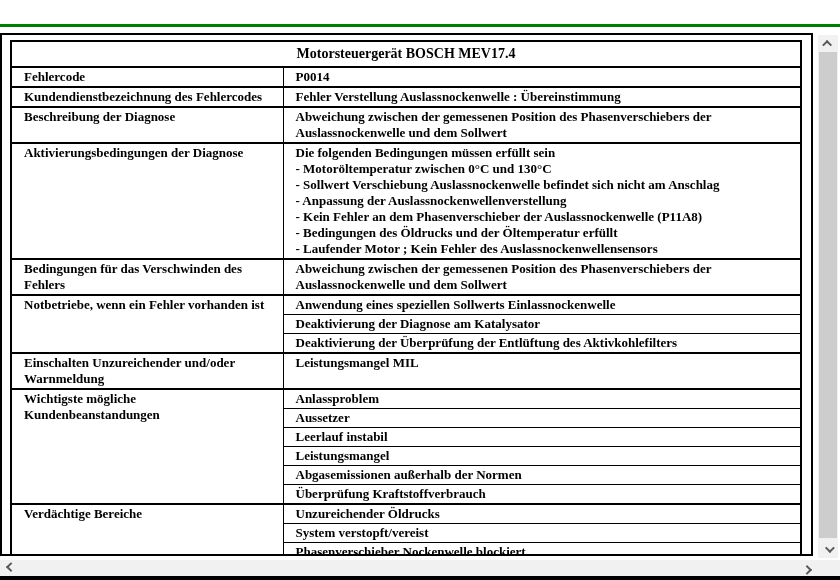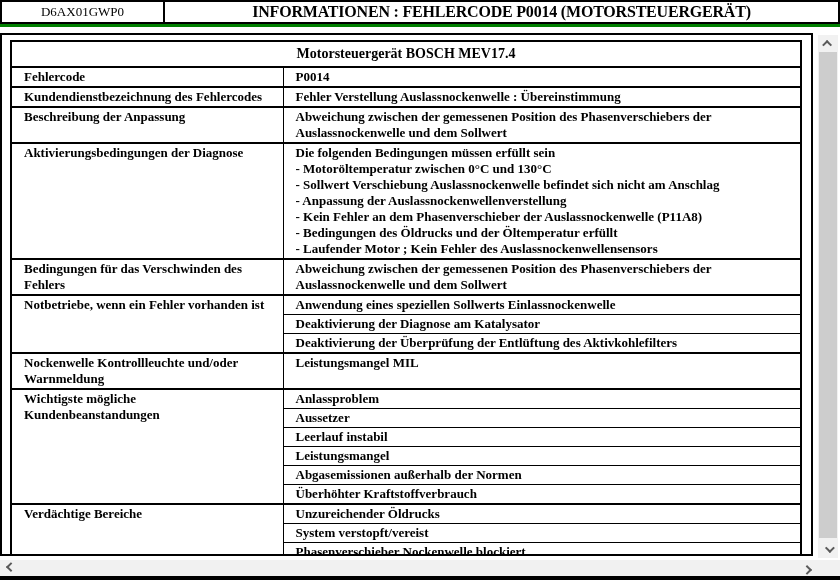--- a/index.html
+++ b/index.html
@@ -66,44 +66,40 @@
   .chev.up    { transform:rotate(45deg)  translateY(2px); }
   .chev.down  { transform:rotate(225deg) translateY(2px); }
   .chev.left  { transform:rotate(-45deg) translateX(2px); }
   .chev.right { transform:rotate(135deg) translateX(2px); }
 </style>
 </head>
 <body>
 
 <div class="win">
 
-  <div class="tophdr">
-    <div class="code-cell">D6AX01GWP0</div>
-    <div class="title-cell">INFORMATIONEN : FEHLERCODE P0014 (MOTORSTEUERGERÄT)</div>
-  </div>
   <div class="greenline" style="background: rgb(0, 128, 0);"></div>
 
   <div class="docbox">
     <table class="fault">
       <thead>
         <tr>
           <th class="tbl-title" colspan="2">Motorsteuergerät BOSCH MEV17.4</th>
         </tr>
       </thead>
       <tbody id="fault-table-body">
           <tr class="group-start">
             <th class="label-cell" rowspan="1">Fehlercode</th>
             <td class="value-cell">P0014</td>
           </tr>
           <tr class="group-start">
             <th class="label-cell" rowspan="1">Kundendienstbezeichnung des Fehlercodes</th>
             <td class="value-cell">Fehler Verstellung Auslassnockenwelle : Übereinstimmung</td>
           </tr>
           <tr class="group-start">
-            <th class="label-cell" rowspan="1">Beschreibung der Anpassung</th>
+            <th class="label-cell" rowspan="1">Beschreibung der Diagnose</th>
             <td class="value-cell">Abweichung zwischen der gemessenen Position des Phasenverschiebers der Auslassnockenwelle und dem Sollwert</td>
           </tr>
           <tr class="group-start">
             <th class="label-cell" rowspan="1">Aktivierungsbedingungen der Diagnose</th>
             <td class="value-cell">Die folgenden Bedingungen müssen erfüllt sein
 - Motoröltemperatur zwischen 0°C und 130°C
 - Sollwert Verschiebung Auslassnockenwelle befindet sich nicht am Anschlag
 - Anpassung der Auslassnockenwellenverstellung
 - Kein Fehler an dem Phasenverschieber der Auslassnockenwelle (P11A8)
 - Bedingungen des Öldrucks und der Öltemperatur erfüllt
@@ -117,41 +113,41 @@
             <th class="label-cell" rowspan="3">Notbetriebe, wenn ein Fehler vorhanden ist</th>
             <td class="value-cell">Anwendung eines speziellen Sollwerts Einlassnockenwelle</td>
           </tr>
           <tr>
             <td class="value-cell">Deaktivierung der Diagnose am Katalysator</td>
           </tr>
           <tr>
             <td class="value-cell">Deaktivierung der Überprüfung der Entlüftung des Aktivkohlefilters</td>
           </tr>
           <tr class="group-start">
-            <th class="label-cell" rowspan="1">Nockenwelle Kontrollleuchte und/oder Warnmeldung</th>
+            <th class="label-cell" rowspan="1">Einschalten Unzureichender und/oder Warnmeldung</th>
             <td class="value-cell">Leistungsmangel MIL</td>
           </tr>
           <tr class="group-start">
             <th class="label-cell" rowspan="6">Wichtigste mögliche Kundenbeanstandungen</th>
             <td class="value-cell">Anlassproblem</td>
           </tr>
           <tr>
             <td class="value-cell">Aussetzer</td>
           </tr>
           <tr>
             <td class="value-cell">Leerlauf instabil</td>
           </tr>
           <tr>
             <td class="value-cell">Leistungsmangel</td>
           </tr>
           <tr>
             <td class="value-cell">Abgasemissionen außerhalb der Normen</td>
           </tr>
           <tr>
-            <td class="value-cell">Überhöhter Kraftstoffverbrauch</td>
+            <td class="value-cell">Überprüfung Kraftstoffverbrauch</td>
           </tr>
           <tr class="group-start">
             <th class="label-cell" rowspan="3">Verdächtige Bereiche</th>
             <td class="value-cell">Unzureichender Öldrucks</td>
           </tr>
           <tr>
             <td class="value-cell">System verstopft/vereist</td>
           </tr>
           <tr>
             <td class="value-cell">Phasenverschieber Nockenwelle blockiert</td>

